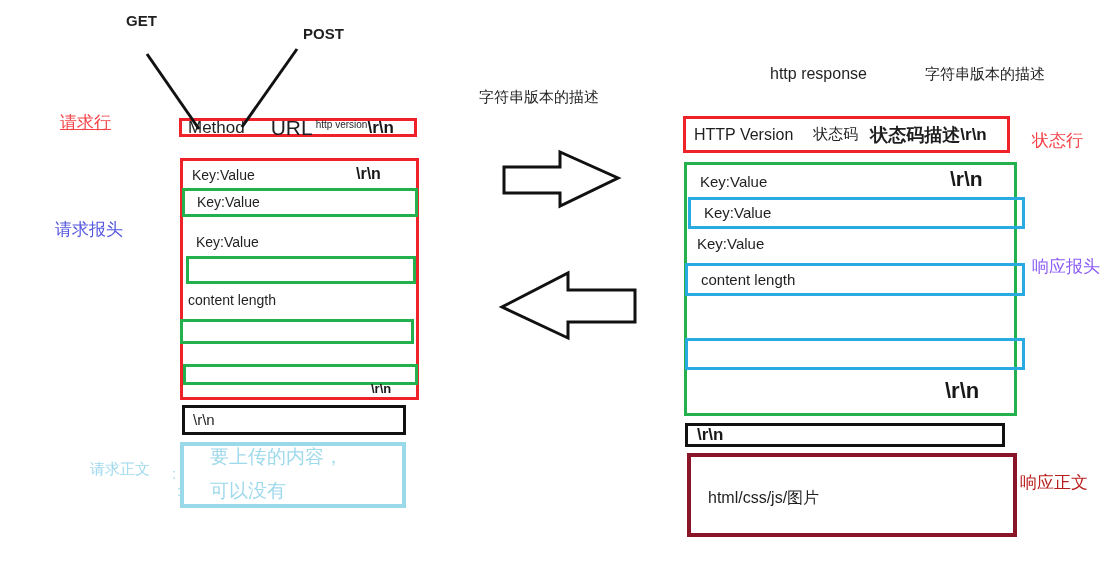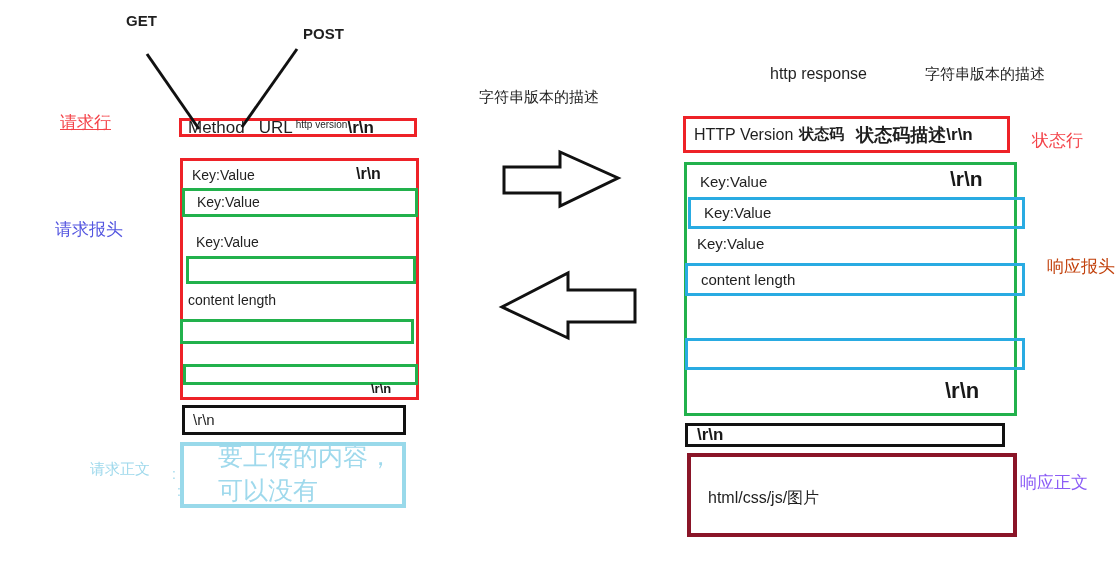--- a/index.html
+++ b/index.html
@@ -11,23 +11,23 @@
   .lbl{white-space:nowrap;}
   
   .red-border{border:3px solid #ee2228;}
   .green-border{border:3px solid #22b14c;}
   .blue-border{border:3px solid #29abe2;}
   .black-border{border:3px solid #111111;}
   .box{background:transparent;box-sizing:border-box;z-index:2;}
   .crlf{font-weight:bold;color:#181818;}
   .label-red{color:#f4444a;}
   .label-bluepurple{color:#5456e0;}
-  .label-lightblue{color:#c2410c;margin-left:15px;}
+  .label-lightblue{color:#8b5cf6;}
   .label-cyan{color:#9fd9ec;}
-  .label-darkred{color:#8b5cf6;}
+  .label-darkred{color:#b91c1c;}
   #line-layer{position:absolute;left:0;top:0;z-index:3;pointer-events:none;}
   .flex-row{display:flex;align-items:center;}
 </style>
 </head>
 <body>
 
 <div id="stage">
 
   <svg id="line-layer" width="1117" height="577">
     <line x1="147" y1="54" x2="199" y2="129" stroke="#111" stroke-width="3"></line>
@@ -37,21 +37,21 @@
   </svg>
 
   <div class="abs lbl" style="left:126px;top:12px;font-size:15px;font-weight:600;">GET</div>
   <div class="abs lbl" style="left:266px;top:25px;font-size:15px;font-weight:600;margin-left:37px;">POST</div>
 
 
   <div class="abs lbl label-red" style="left:60px;top:111px;font-size:17px;text-decoration:underline;">请求行</div>
 
   <div class="abs box red-border flex-row" style="left:179px;top:118px;width:238px;height:19px;padding-left:6px;">
     <span style="font-size:17px;">Method</span>
-    <span style="font-size:17px;margin-left:14px;">URL</span>
+    <span style="font-size:21px;margin-left:26px;">URL</span>
     <span style="font-size:10px;margin-bottom:7px;margin-left:3px;white-space:nowrap;">http version</span>
     <span class="crlf" style="font-size:17px;">\r\n</span>
   </div>
 
   <div class="abs lbl label-bluepurple" style="left:55px;top:218px;font-size:17px;">请求报头</div>
 
   <div class="abs box red-border" style="left:180px;top:158px;width:239px;height:242px;"></div>
   <div class="abs lbl" style="left:192px;top:167px;font-size:14px;">Key:Value</div>
   <div class="abs lbl crlf" style="left:356px;top:165px;font-size:16px;">\r\n</div>
 
@@ -69,35 +69,35 @@
 
   <div class="abs lbl crlf" style="left:371px;top:381px;font-size:13px;z-index:4;">\r\n</div>
 
   <div class="abs box black-border" style="left:182px;top:405px;width:224px;height:30px;line-height:24px;padding-left:8px;font-size:15px;">\r\n</div>
 
   <div class="abs lbl label-cyan" style="left:90px;top:460px;font-size:15px;">请求正文</div>
   <div class="abs lbl label-cyan" style="left:172px;top:466px;font-size:14px;">:</div>
   <div class="abs lbl label-cyan" style="left:177px;top:483px;font-size:14px;">:</div>
 
   <div class="abs box" style="left:180px;top:442px;width:226px;height:66px;border:4px solid #99d9ea;"></div>
-  <div class="abs label-cyan" style="left:218px;top:440px;font-size:25px;line-height:34px;z-index:4;white-space:nowrap;font-family:Liberation Serif, serif;">
+  <div class="abs label-cyan" style="left:210px;top:440px;font-size:19px;line-height:34px;z-index:4;white-space:nowrap;font-family:Liberation Serif, serif;">
     <div>要上传的内容，</div>
     <div>可以没有</div>
   </div>
 
   <div class="abs lbl" style="left:479px;top:88px;font-size:15px;">字符串版本的描述</div>
 
   <div class="abs lbl" style="left:770px;top:65px;font-size:16px;">http response</div>
   <div class="abs" style="left:925px;top:60px;width:124px;font-size:15px;line-height:27px;">字符串版本的描述</div>
 
   <div class="abs lbl label-red" style="left:1032px;top:129px;font-size:17px;">状态行</div>
 
   <div class="abs box red-border flex-row" style="left:683px;top:116px;width:327px;height:37px;padding-left:8px;">
     <span style="font-size:16px;white-space:nowrap;">HTTP Version</span>
-    <span style="font-size:15px;margin-left:6px;white-space:nowrap;font-weight:bold;">状态码</span>
+    <span style="font-size:15px;margin-left:20px;white-space:nowrap;">状态码</span>
     <span style="font-size:18px;margin-left:12px;white-space:nowrap;font-weight:bold;">状态码描述</span>
     <span class="crlf" style="font-size:17px;">\r\n</span>
   </div>
 
   <div class="abs box green-border" style="left:684px;top:162px;width:333px;height:254px;"></div>
 
   <div class="abs lbl" style="left:700px;top:173px;font-size:15px;">Key:Value</div>
   <div class="abs lbl crlf" style="left:950px;top:167px;font-size:21px;">\r\n</div>
 
   <div class="abs box blue-border" style="left:688px;top:197px;width:337px;height:32px;line-height:26px;padding-left:13px;font-size:15px;z-index:4;">Key:Value</div>

